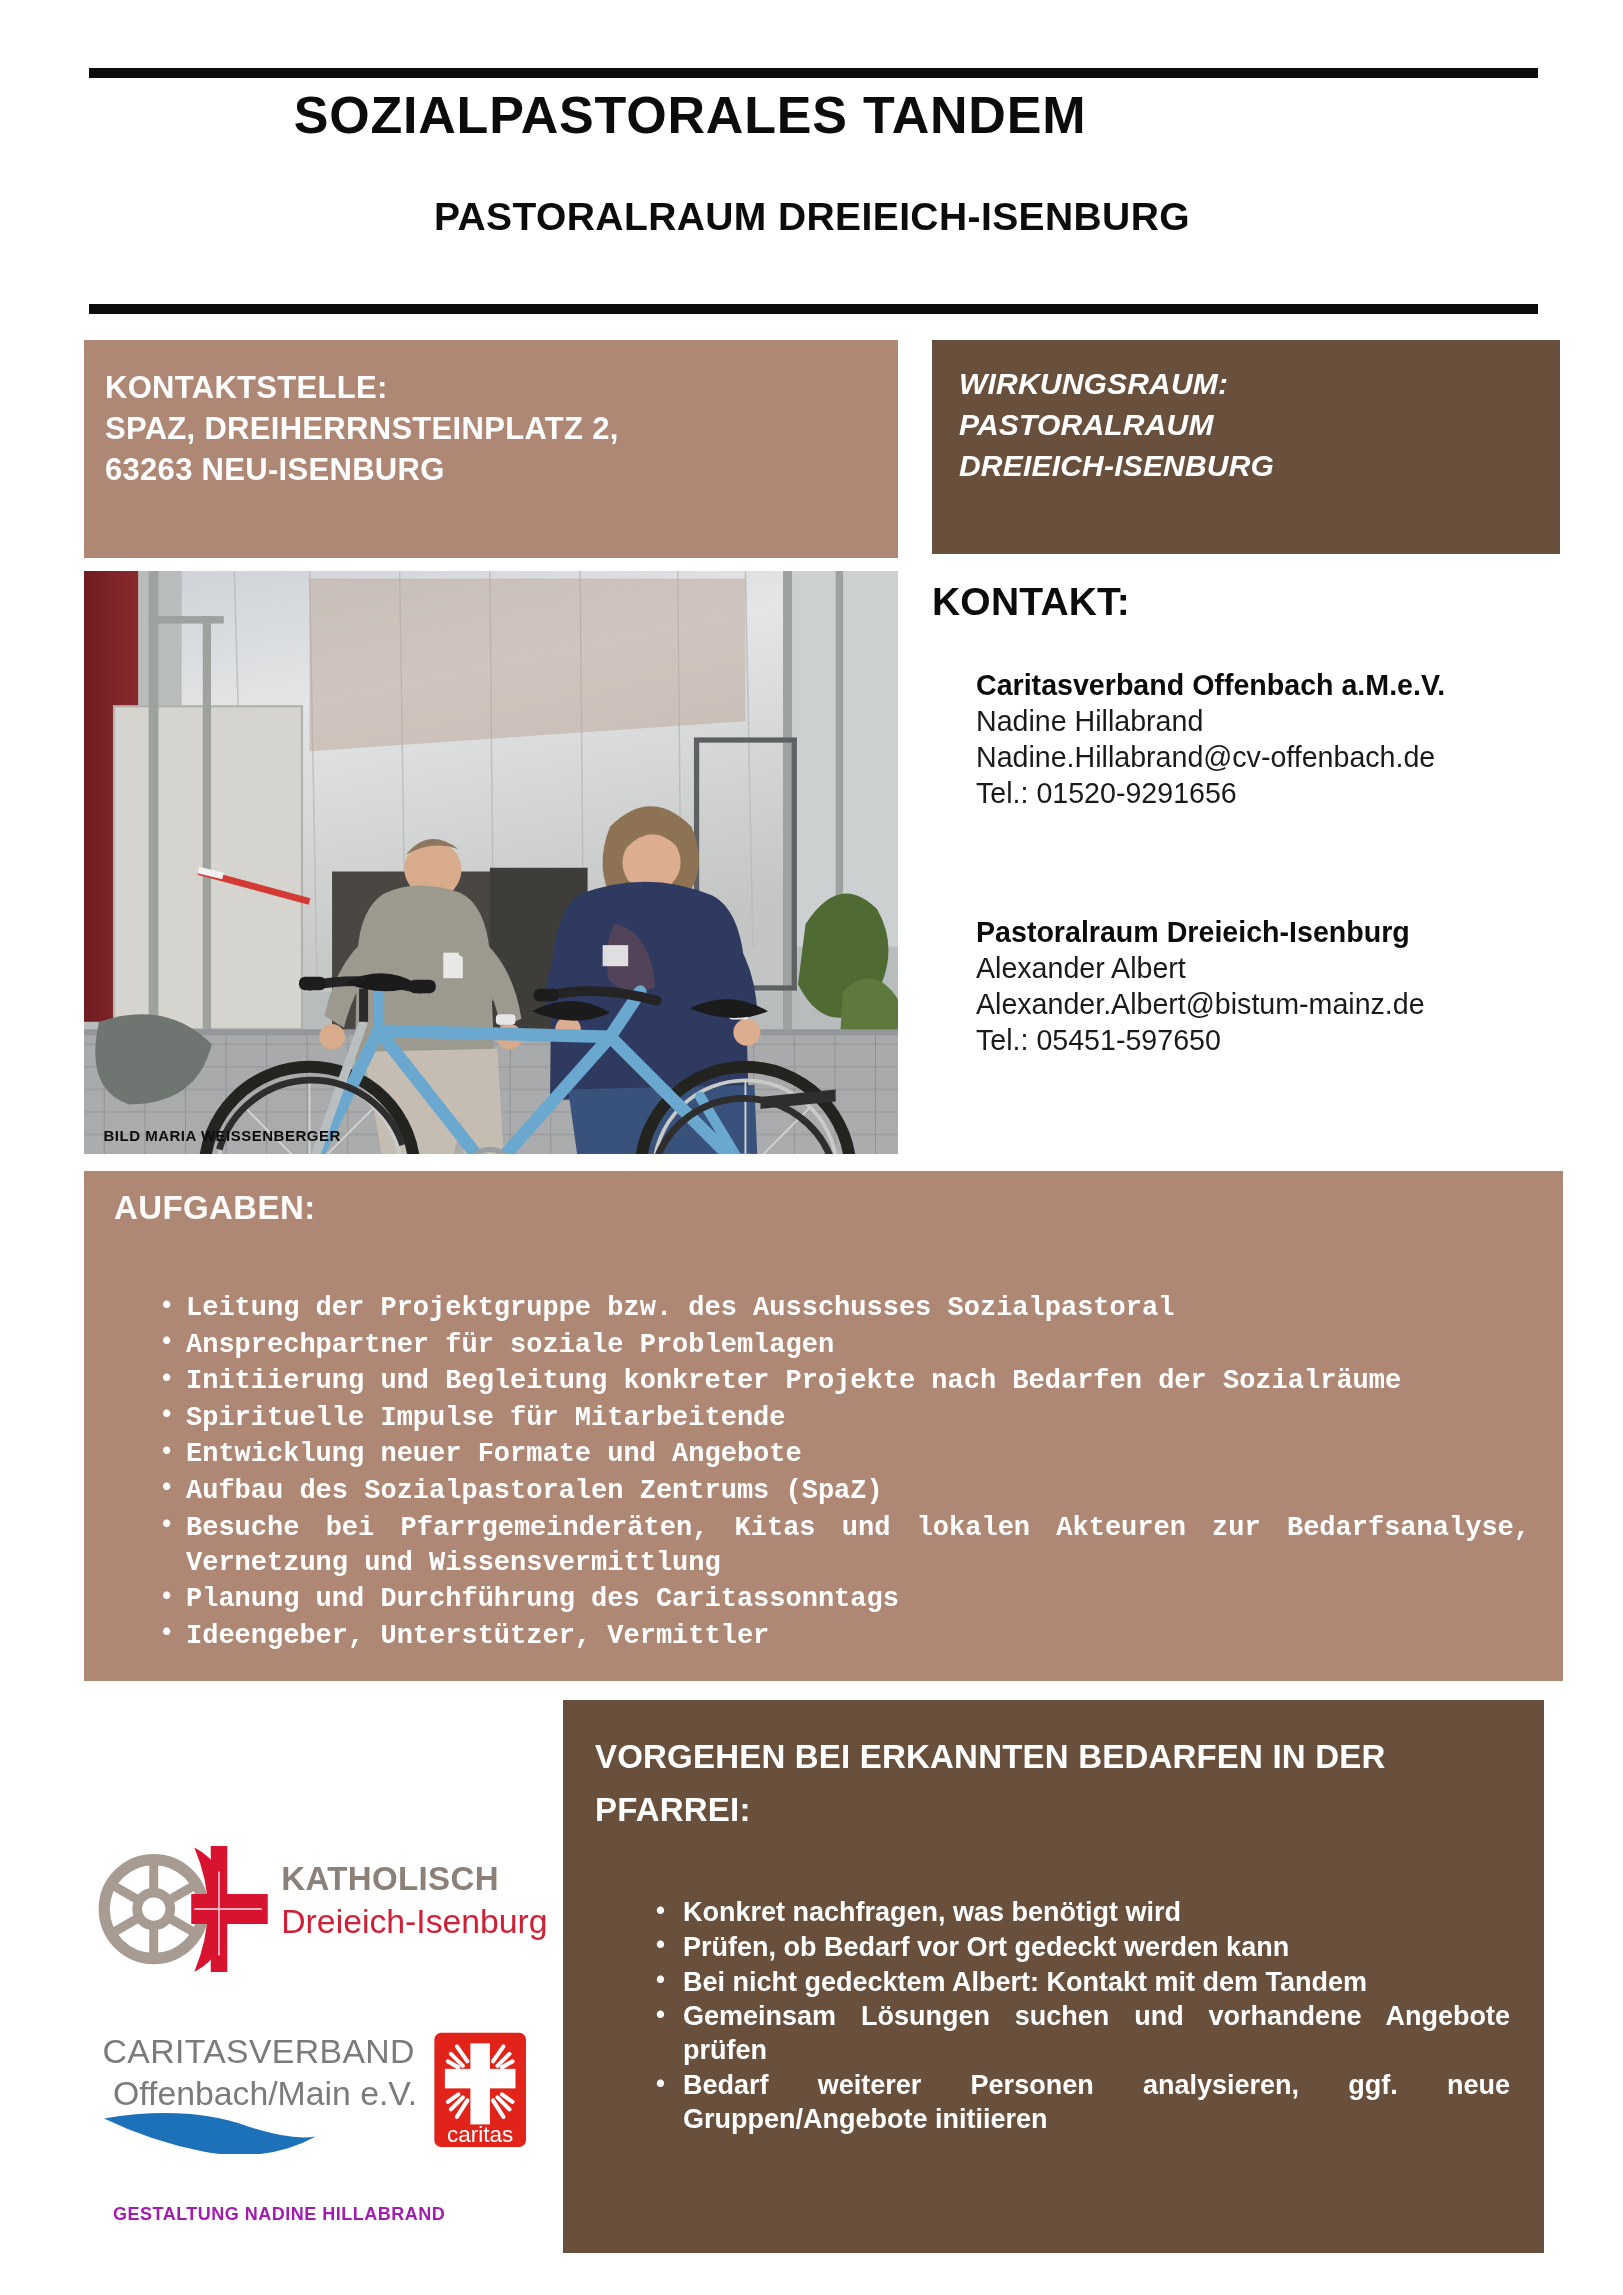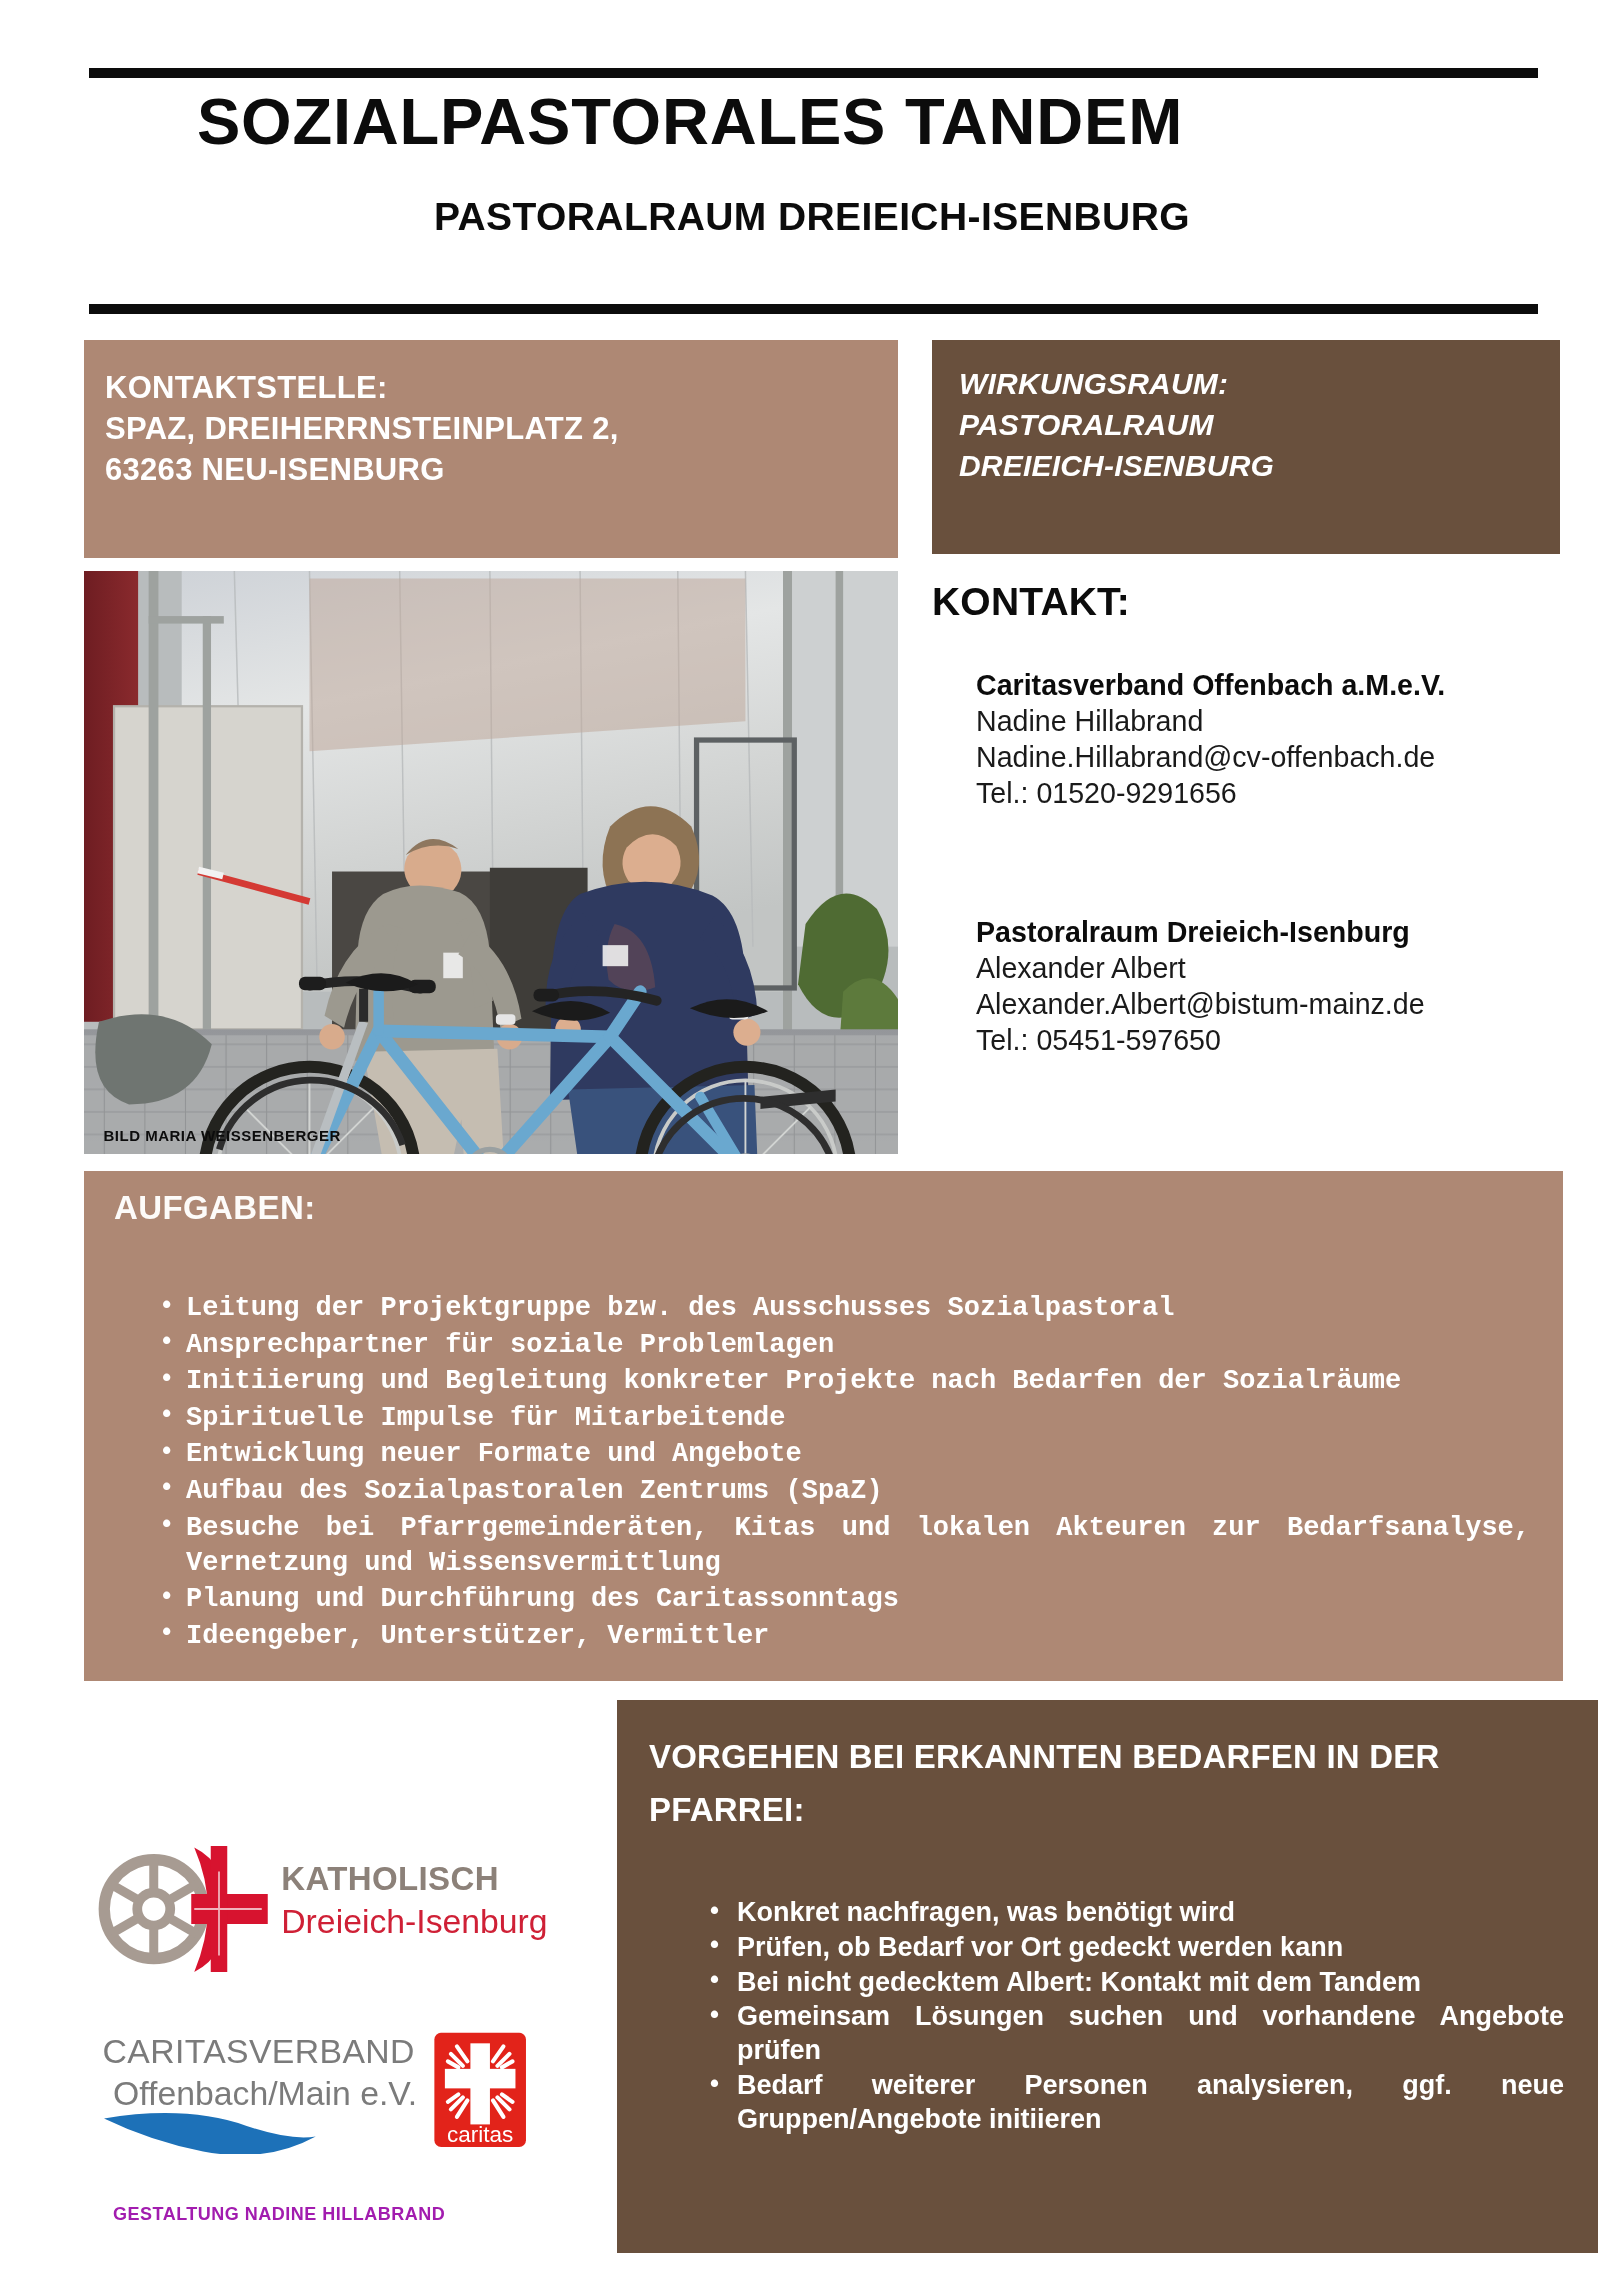--- a/index.html
+++ b/index.html
@@ -28,21 +28,21 @@
     background: #0c0c0c;
   }
   .rule-top { top: 68px; }
   .rule-bottom { top: 304px; }
 
   .title-main {
     position: absolute;
     left: 0; top: 89px;
     width: 1380px;
     text-align: center;
-    font-size: 65px;
+    font-size: 52px;
     font-weight: 700;
     letter-spacing: 0.8px;
     color: #0c0c0c;
     line-height: 1.0;
   }
   .title-sub {
     position: absolute;
     left: 0; top: 197px;
     width: 1624px;
     text-align: center;
@@ -170,21 +170,21 @@
     content: "\2022";
     position: absolute;
     left: 3px; top: -1.5px;
     font-size: 25.6px;
   }
   .aufgaben-list li.nowrap { white-space: nowrap; text-align: left; }
 
   
   .box-vorgehen {
     position: absolute;
-    left: 617px; top: 1700px;
+    left: 563px; top: 1700px;
     width: 981px; height: 553px;
     background: #69503d;
   }
   .vorgehen-head {
     position: absolute;
     left: 32px; top: 30px;
     width: 902px;
     color: #ffffff;
     font-size: 33px;
     font-weight: 700;

